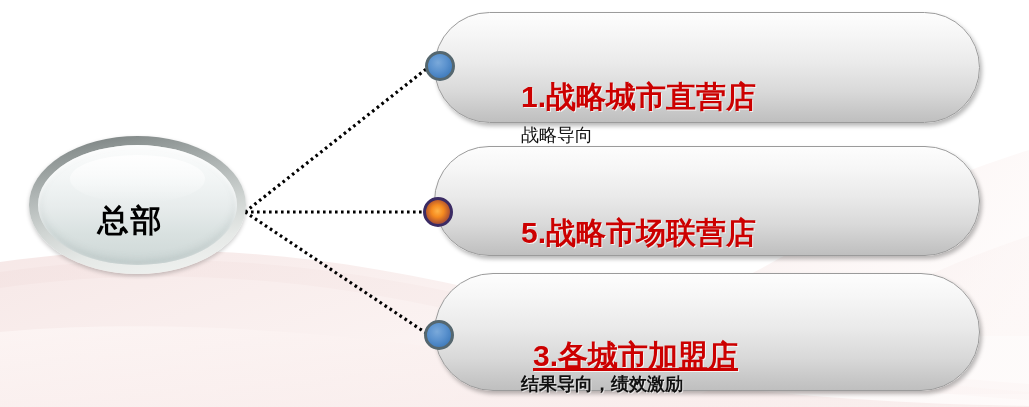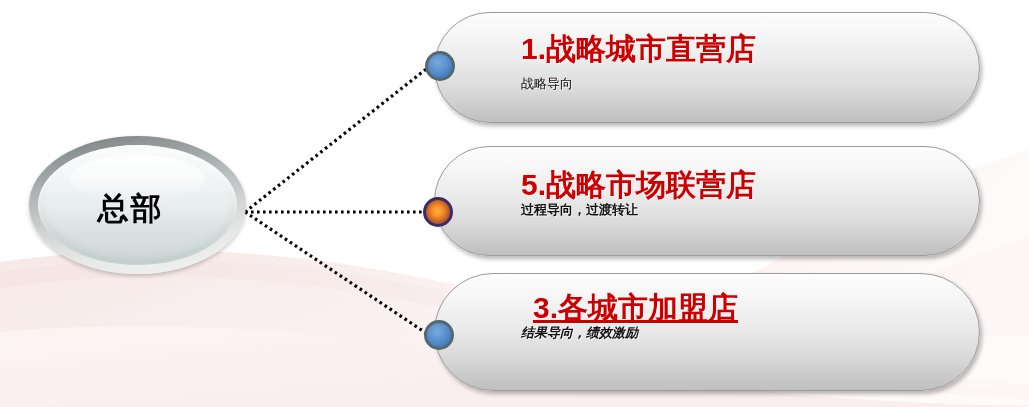--- a/index.html
+++ b/index.html
@@ -85,21 +85,21 @@
     top: 8%;
     width: 68%;
     height: 40%;
     border-radius: 50%;
     background: linear-gradient(180deg, rgba(255,255,255,0.85), rgba(255,255,255,0));
     pointer-events: none;
   }
   .hub-label {
     position: absolute;
     left: 0;
-    top: 4px;
+    top: 16px;
     width: 100%;
     height: 100%;
     display: flex;
     align-items: center;
     justify-content: center;
     font-size: 31px;
     font-weight: bold;
     color: #000000;
     letter-spacing: 2px;
     padding-right: 14px;
@@ -125,46 +125,47 @@
     z-index: 3;
   }
   #node-1 { top: 12px;  height: 111px; }
   #node-2 { top: 146px; height: 110px; }
   #node-3 { top: 273px; height: 118px; }
 
   .node-text {
     position: absolute;
     left: 86px;
     right: 24px;
+    margin-top: 48px;
   }
   #node-1 .node-text { top: 20px; }
   #node-2 .node-text { top: 22px; }
   #node-3 .node-text { top: 18px; }
 
   .node-title {
     font-size: 30px;
     font-weight: bold;
     color: #CC0000;
     line-height: 1.08;
     text-shadow: 1px 1px 0 rgba(255,255,255,0.75);
     white-space: nowrap;
   }
   #node-3 .node-title { padding-left: 12px; text-decoration: underline; }
 
   .node-sub {
-    font-size: 13px;
+    font-size: 18px;
     font-weight: bold;
     color: #111111;
     line-height: 1.15;
     white-space: nowrap;
     text-shadow: 1px 1px 0 rgba(255,255,255,0.6);
   }
   #node-1 .node-sub { margin-top: 12px; font-weight: normal; }
   #node-2 .node-sub { margin-top: 2px; }
-  #node-3 .node-sub { margin-top: 2px; font-style: italic; }
+  #node-3 .node-sub { margin-top: 2px; }
 
   
   .bullet {
     position: absolute;
     width: 30px;
     height: 30px;
     border-radius: 50%;
     z-index: 4;
     box-sizing: border-box;
   }
@@ -229,21 +230,20 @@
     <div class="node-text">
       <div class="node-title">1.战略城市直营店</div>
       <div class="node-sub">战略导向</div>
     </div>
   </div>
   <div class="bullet bullet-blue" id="bullet-1"></div>
 
   <div class="node" id="node-2">
     <div class="node-text">
       <div class="node-title">5.战略市场联营店</div>
-      <div class="node-sub">过程导向，过渡转让</div>
     </div>
   </div>
   <div class="bullet bullet-orange" id="bullet-2"></div>
 
   <div class="node" id="node-3">
     <div class="node-text">
       <div class="node-title">3.各城市加盟店</div>
       <div class="node-sub">结果导向，绩效激励</div>
     </div>
   </div>

